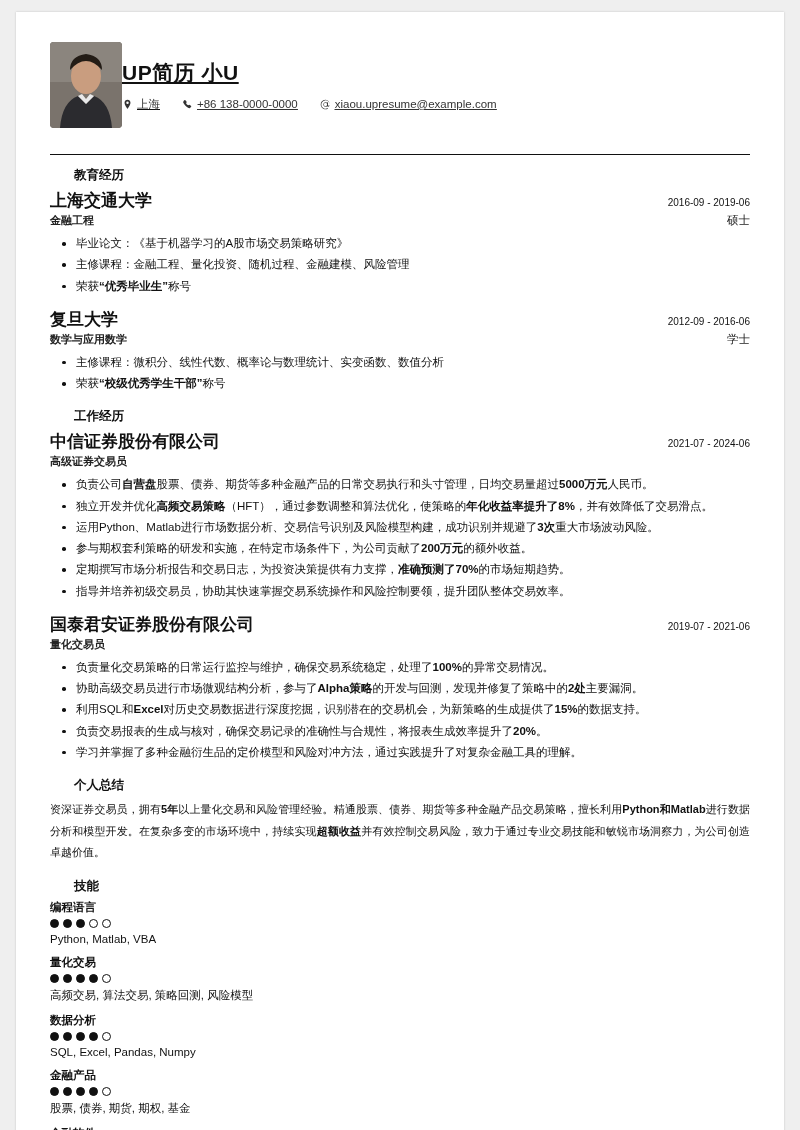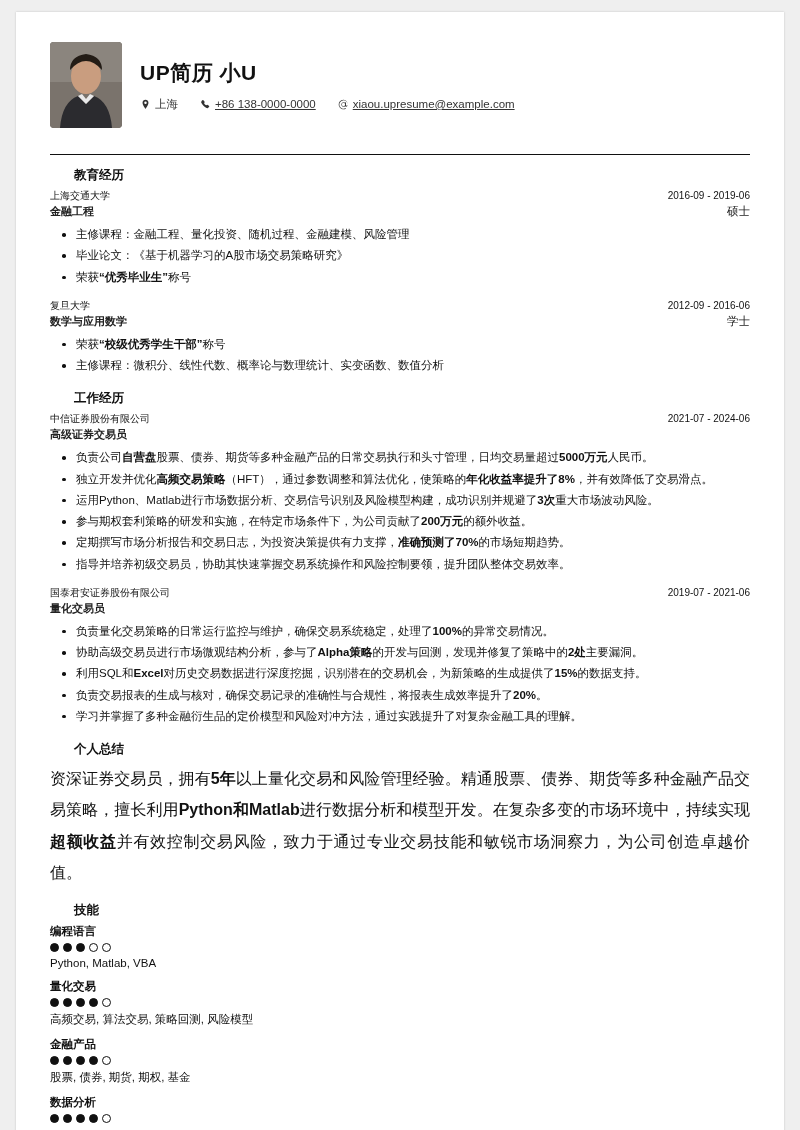--- a/index.html
+++ b/index.html
@@ -17,22 +17,22 @@
     min-height: 1106px;
     margin: 12px auto;
     background: #ffffff;
     box-shadow: 0 0 2px rgba(0,0,0,0.18);
     padding: 30px 34px 20px 34px;
   }
   
   .header {
     display: flex;
     align-items: center;
-    gap: 18px;
     padding-bottom: 26px;
+    text-decoration: underline;
   }
   .avatar {
     width: 72px; height: 86px;
     border-radius: 4px;
     overflow: hidden;
     flex: 0 0 auto;
     background: #6f6a64;
     position: relative;
   }
   .avatar svg { display:block; width:100%; height:100%; }
@@ -65,21 +65,21 @@
     font-weight: bold;
     margin-bottom: 5px;
     padding-left: 24px;
   }
   .entry { margin-bottom: 11px; }
   .entry-head {
     display: flex;
     justify-content: space-between;
     align-items: baseline;
   }
-  .org { font-size: 10px; font-weight: normal; }
+  .org { font-size: 17px; font-weight: bold; }
   .date { font-size: 10px; color: #111; }
   .sub-head {
     display:flex;
     justify-content: space-between;
     align-items: baseline;
     margin-top: 1px;
   }
   .subtitle { font-size: 11px; color: #222; font-weight: bold; }
   .degree { font-size: 11.5px; color: #222; }
 
@@ -96,21 +96,21 @@
     position: absolute;
     left: 12px;
     top: 9px;
     width: 3.5px; height: 3.5px;
     background: #111;
     border-radius: 50%;
   }
   b { font-weight: bold; }
 
   .summary-text {
-    font-size: 16px;
+    font-size: 11px;
     line-height: 1.95;
     text-align: justify;
   }
 
   
   .skill { margin-bottom: 10px; }
   .skill-name { font-size: 11.5px; font-weight: bold; margin-bottom: 4px; }
   .dots { display: flex; gap: 4px; margin-bottom: 5px; }
   .dot {
     width: 9px; height: 9px; border-radius: 50%;
@@ -177,38 +177,38 @@
     <div class="entry">
       <div class="entry-head">
         <span class="org">上海交通大学</span>
         <span class="date">2016-09 - 2019-06</span>
       </div>
       <div class="sub-head">
         <span class="subtitle">金融工程</span>
         <span class="degree">硕士</span>
       </div>
       <ul class="bullets">
+        <li>毕业论文：《基于机器学习的A股市场交易策略研究》</li>
         <li>主修课程：金融工程、量化投资、随机过程、金融建模、风险管理</li>
-        <li>毕业论文：《基于机器学习的A股市场交易策略研究》</li>
         <li>荣获<b>“优秀毕业生”</b>称号</li>
       </ul>
     </div>
 
     <div class="entry">
       <div class="entry-head">
         <span class="org">复旦大学</span>
         <span class="date">2012-09 - 2016-06</span>
       </div>
       <div class="sub-head">
         <span class="subtitle">数学与应用数学</span>
         <span class="degree">学士</span>
       </div>
       <ul class="bullets">
+        <li>主修课程：微积分、线性代数、概率论与数理统计、实变函数、数值分析</li>
         <li>荣获<b>“校级优秀学生干部”</b>称号</li>
-        <li>主修课程：微积分、线性代数、概率论与数理统计、实变函数、数值分析</li>
       </ul>
     </div>
   </div>
 
   <div class="section">
     <div class="sec-title">工作经历</div>
 
     <div class="entry">
       <div class="entry-head">
         <span class="org">中信证券股份有限公司</span>
@@ -271,44 +271,44 @@
           <span class="dot filled"></span>
           <span class="dot filled"></span>
           <span class="dot filled"></span>
           <span class="dot filled"></span>
           <span class="dot"></span>
         </div>
       <div class="skill-items">高频交易, 算法交易, 策略回测, 风险模型</div>
     </div>
 
     <div class="skill">
+      <div class="skill-name">数据分析</div>
+      <div class="dots">
+          <span class="dot filled"></span>
+          <span class="dot filled"></span>
+          <span class="dot filled"></span>
+          <span class="dot filled"></span>
+          <span class="dot"></span>
+        </div>
+      <div class="skill-items">SQL, Excel, Pandas, Numpy</div>
+    </div>
+
+    <div class="skill">
       <div class="skill-name">金融产品</div>
       <div class="dots">
           <span class="dot filled"></span>
           <span class="dot filled"></span>
           <span class="dot filled"></span>
           <span class="dot filled"></span>
           <span class="dot"></span>
         </div>
       <div class="skill-items">股票, 债券, 期货, 期权, 基金</div>
     </div>
 
     <div class="skill">
-      <div class="skill-name">数据分析</div>
-      <div class="dots">
-          <span class="dot filled"></span>
-          <span class="dot filled"></span>
-          <span class="dot filled"></span>
-          <span class="dot filled"></span>
-          <span class="dot"></span>
-        </div>
-      <div class="skill-items">SQL, Excel, Pandas, Numpy</div>
-    </div>
-
-    <div class="skill">
       <div class="skill-name">金融软件</div>
       <div class="dots">
           <span class="dot filled"></span>
           <span class="dot filled"></span>
           <span class="dot filled"></span>
           <span class="dot filled"></span>
           <span class="dot"></span>
         </div>
 
     </div>

